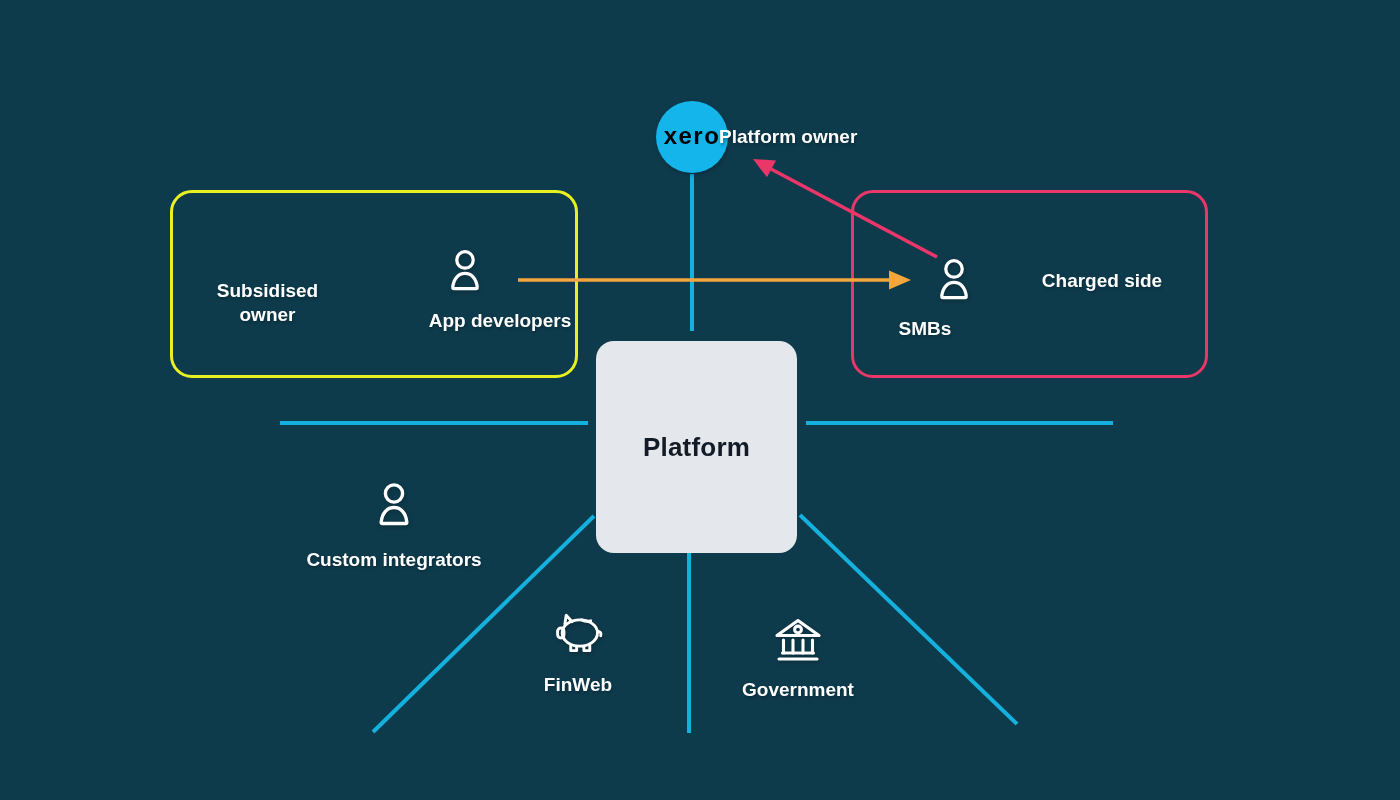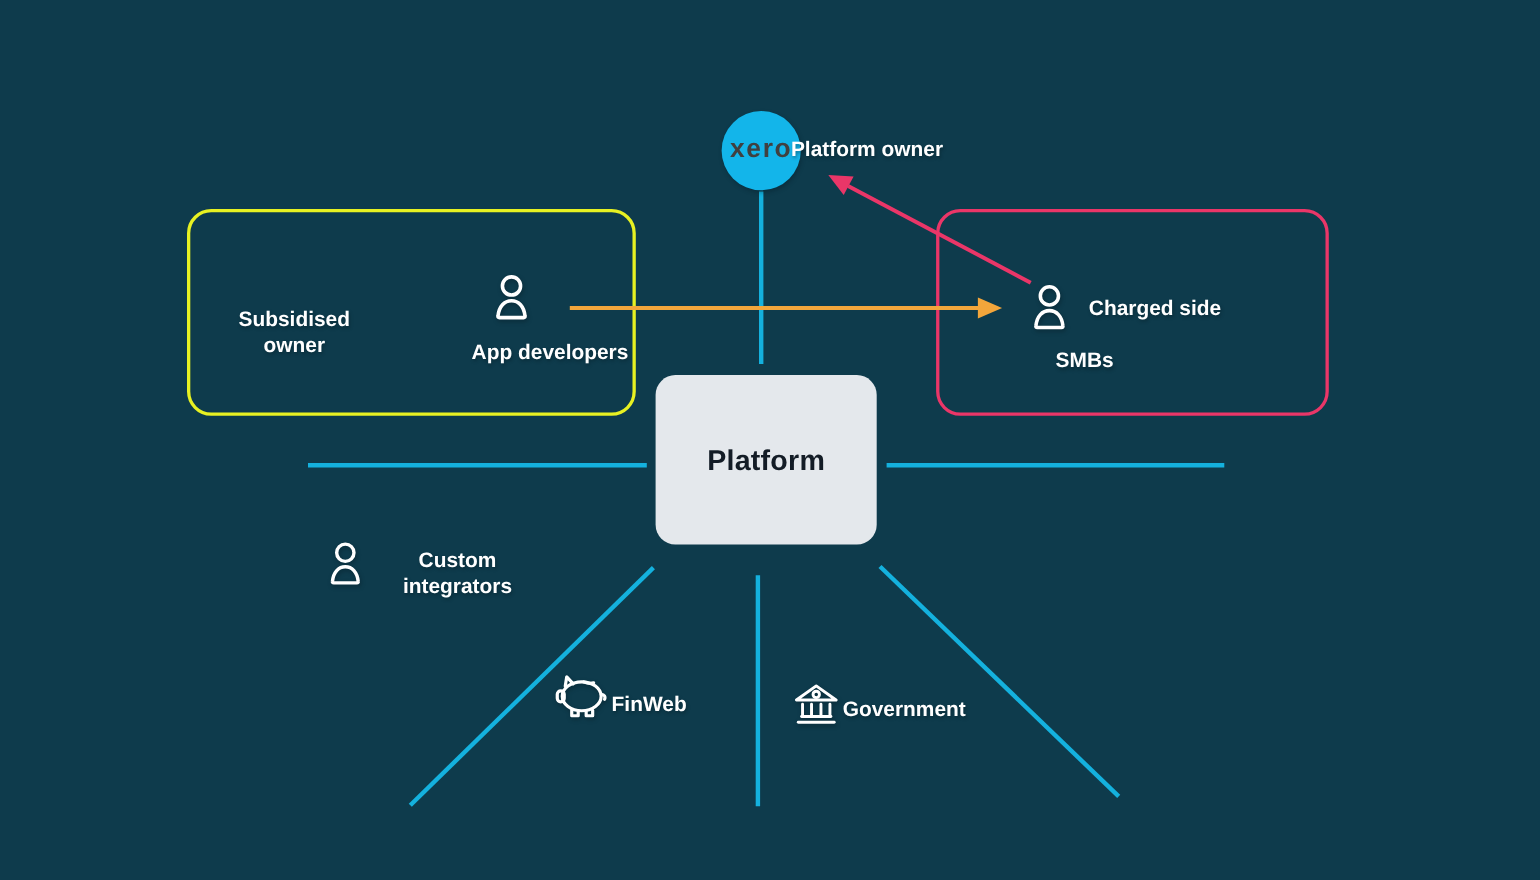--- a/index.html
+++ b/index.html
@@ -18,43 +18,43 @@
   }
   .icon { filter:drop-shadow(1px 2px 2px rgba(5,24,33,.45)); z-index:3; }
 
   
   .side-box { position:absolute; border-radius:22px; z-index:1; }
   .box-yellow { left:170px; top:190px; width:402px; height:182px; border:3.4px solid #e7f122; }
   .box-pink   { left:851px; top:190px; width:351px; height:182px; border:3.4px solid #ea3668; }
 
   
   .platform-box {
-    position:absolute; left:596px; top:341px; width:201px; height:154px;
+    position:absolute; left:596px; top:341px; width:201px; height:212px;
     background:#e4e8ec; border-radius:18px; z-index:1;
     display:flex; align-items:center; justify-content:center;
   }
   .platform-box .title {
     color:#131c26; font-weight:700; font-size:26px; letter-spacing:.2px;
   }
 
   
   .xero-logo {
     position:absolute; left:656px; top:101px; width:72px; height:72px;
     background:#13b5ea; border-radius:50%; z-index:3;
     display:flex; align-items:center; justify-content:center;
     box-shadow:1px 2px 4px rgba(5,24,33,.35);
   }
   .xero-logo span {
-    color:#404040; font-size:24px; font-weight:600; letter-spacing:1.5px;
+    color:#000000; font-size:24px; font-weight:600; letter-spacing:1.5px;
     transform:translateY(-1px);
   }
 
   
   .participant {
-    position:absolute; display:flex; flex-direction:row; align-items:center; z-index:3;
+    position:absolute; display:flex; flex-direction:column; align-items:center; z-index:3;justify-content:flex-end;
   }
   .participant .label { position:static; }
   .p-custom      { left:292px; top:480px; width:204px; }
   .p-custom .label { margin-top:18px; }
   .p-finweb      { left:498px; top:608px; width:160px; }
   .p-finweb .label { margin-top:15px; }
   .p-government  { left:718px; top:614px; width:160px; }
   .p-government .label { margin-top:8px; }
   .p-accountants { left:889px; top:480px; width:200px; }
   .p-accountants .label { margin-top:13px; }
@@ -103,22 +103,22 @@
   <svg class="icon layer" style="left:442px; top:247px;" width="46" height="48" viewBox="0 0 48 50">
     <circle cx="24" cy="13.5" r="8.6" fill="none" stroke="#fff" stroke-width="3.4"></circle>
     <path d="M12.5 43.5 q-1.6 0 -1.3 -1.6 c1 -9 6 -14.4 12.8 -14.4 s11.8 5.4 12.8 14.4 q0.3 1.6 -1.3 1.6 z" fill="none" stroke="#fff" stroke-width="3.4" stroke-linejoin="round"></path>
   </svg>
   <div class="label" style="left:400px; top:309px; width:148px;margin-left:26px;">App developers</div>
 
   <svg class="icon layer" style="left:931px; top:256px;" width="46" height="48" viewBox="0 0 48 50">
     <circle cx="24" cy="13.5" r="8.6" fill="none" stroke="#fff" stroke-width="3.4"></circle>
     <path d="M12.5 43.5 q-1.6 0 -1.3 -1.6 c1 -9 6 -14.4 12.8 -14.4 s11.8 5.4 12.8 14.4 q0.3 1.6 -1.3 1.6 z" fill="none" stroke="#fff" stroke-width="3.4" stroke-linejoin="round"></path>
   </svg>
-  <div class="label" style="left:936px; top:317px; width:100px;">SMBs</div>
-  <div class="label" style="left:980px; top:269px; width:140px;">Charged side</div>
+  <div class="label" style="left:875px; top:317px; width:100px;">SMBs</div>
+  <div class="label" style="left:1032px; top:269px; width:140px;">Charged side</div>
 
   <div class="participant p-custom">
     <svg class="icon" width="48" height="50" viewBox="0 0 48 50">
       <circle cx="24" cy="13.5" r="8.6" fill="none" stroke="#fff" stroke-width="3.4"></circle>
       <path d="M12.5 43.5 q-1.6 0 -1.3 -1.6 c1 -9 6 -14.4 12.8 -14.4 s11.8 5.4 12.8 14.4 q0.3 1.6 -1.3 1.6 z" fill="none" stroke="#fff" stroke-width="3.4" stroke-linejoin="round"></path>
     </svg>
     <div class="label">Custom integrators</div>
   </div>
 
   <div class="participant p-finweb">

